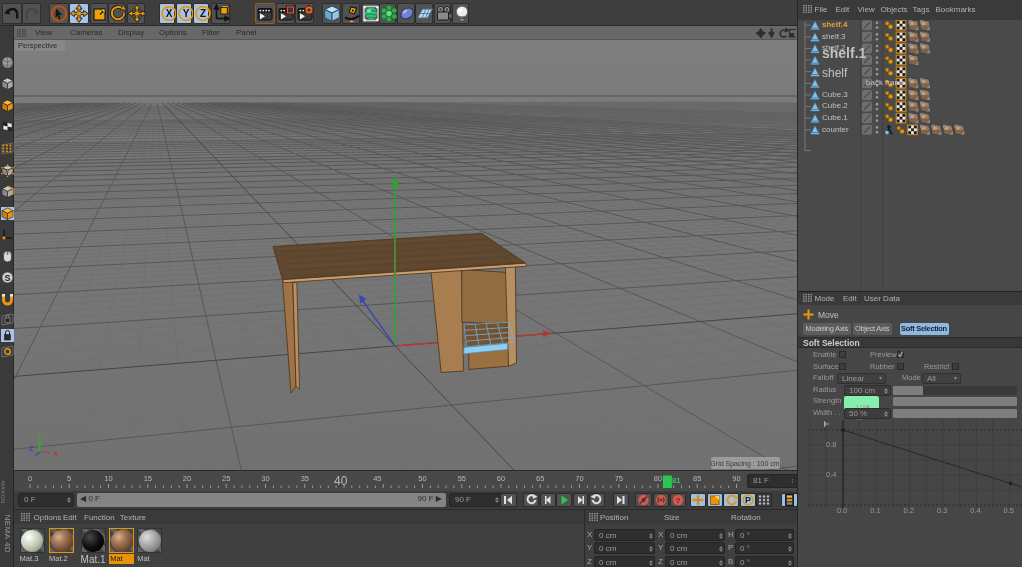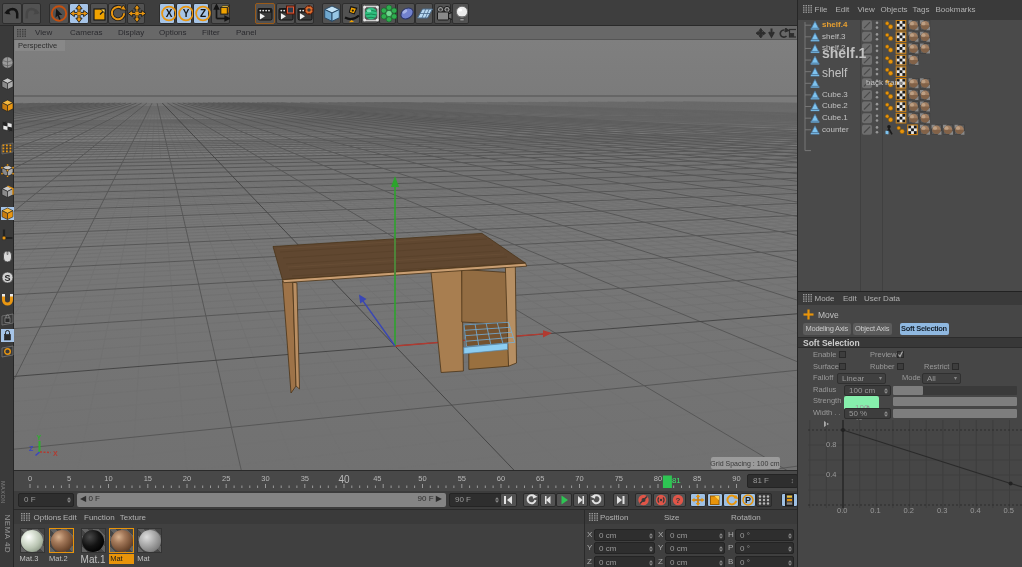--- a/index.html
+++ b/index.html
@@ -905,21 +905,21 @@
         <rect x="648.9" y="4.5" width="9" height="12.5" fill="#2ec553"></rect>
       </svg>
 <div class="abs" style="left:6.0px;top:3px;width:20px;text-align:center;font-size:7.5px;color:#b8b8b8;">0</div>
 <div class="abs" style="left:45.2px;top:3px;width:20px;text-align:center;font-size:7.5px;color:#b8b8b8;">5</div>
 <div class="abs" style="left:84.5px;top:3px;width:20px;text-align:center;font-size:7.5px;color:#b8b8b8;">10</div>
 <div class="abs" style="left:123.8px;top:3px;width:20px;text-align:center;font-size:7.5px;color:#b8b8b8;">15</div>
 <div class="abs" style="left:163.0px;top:3px;width:20px;text-align:center;font-size:7.5px;color:#b8b8b8;">20</div>
 <div class="abs" style="left:202.2px;top:3px;width:20px;text-align:center;font-size:7.5px;color:#b8b8b8;">25</div>
 <div class="abs" style="left:241.5px;top:3px;width:20px;text-align:center;font-size:7.5px;color:#b8b8b8;">30</div>
 <div class="abs" style="left:280.8px;top:3px;width:20px;text-align:center;font-size:7.5px;color:#b8b8b8;">35</div>
-<div class="abs" style="left:320.0px;top:3px;width:20px;text-align:center;font-size:10px;color:#b8b8b8;">40</div>
+<div class="abs" style="left:320.0px;top:3px;width:20px;font-size:12px;color:#b8b8b8;">40</div>
 <div class="abs" style="left:359.2px;top:3px;width:20px;font-size:7.5px;color:#b8b8b8;">45</div>
 <div class="abs" style="left:398.5px;top:3px;width:20px;text-align:center;font-size:7.5px;color:#b8b8b8;">50</div>
 <div class="abs" style="left:437.8px;top:3px;width:20px;text-align:center;font-size:7.5px;color:#b8b8b8;">55</div>
 <div class="abs" style="left:477.0px;top:3px;width:20px;text-align:center;font-size:7.5px;color:#b8b8b8;">60</div>
 <div class="abs" style="left:516.2px;top:3px;width:20px;text-align:center;font-size:7.5px;color:#b8b8b8;">65</div>
 <div class="abs" style="left:555.5px;top:3px;width:20px;text-align:center;font-size:7.5px;color:#b8b8b8;">70</div>
 <div class="abs" style="left:594.8px;top:3px;width:20px;text-align:center;font-size:7.5px;color:#b8b8b8;">75</div>
 <div class="abs" style="left:634.0px;top:3px;width:20px;text-align:center;font-size:7.5px;color:#b8b8b8;">80</div>
 <div class="abs" style="left:673.2px;top:3px;width:20px;text-align:center;font-size:7.5px;color:#b8b8b8;">85</div>
 <div class="abs" style="left:712.5px;top:3px;width:20px;text-align:center;font-size:7.5px;color:#b8b8b8;">90</div>

